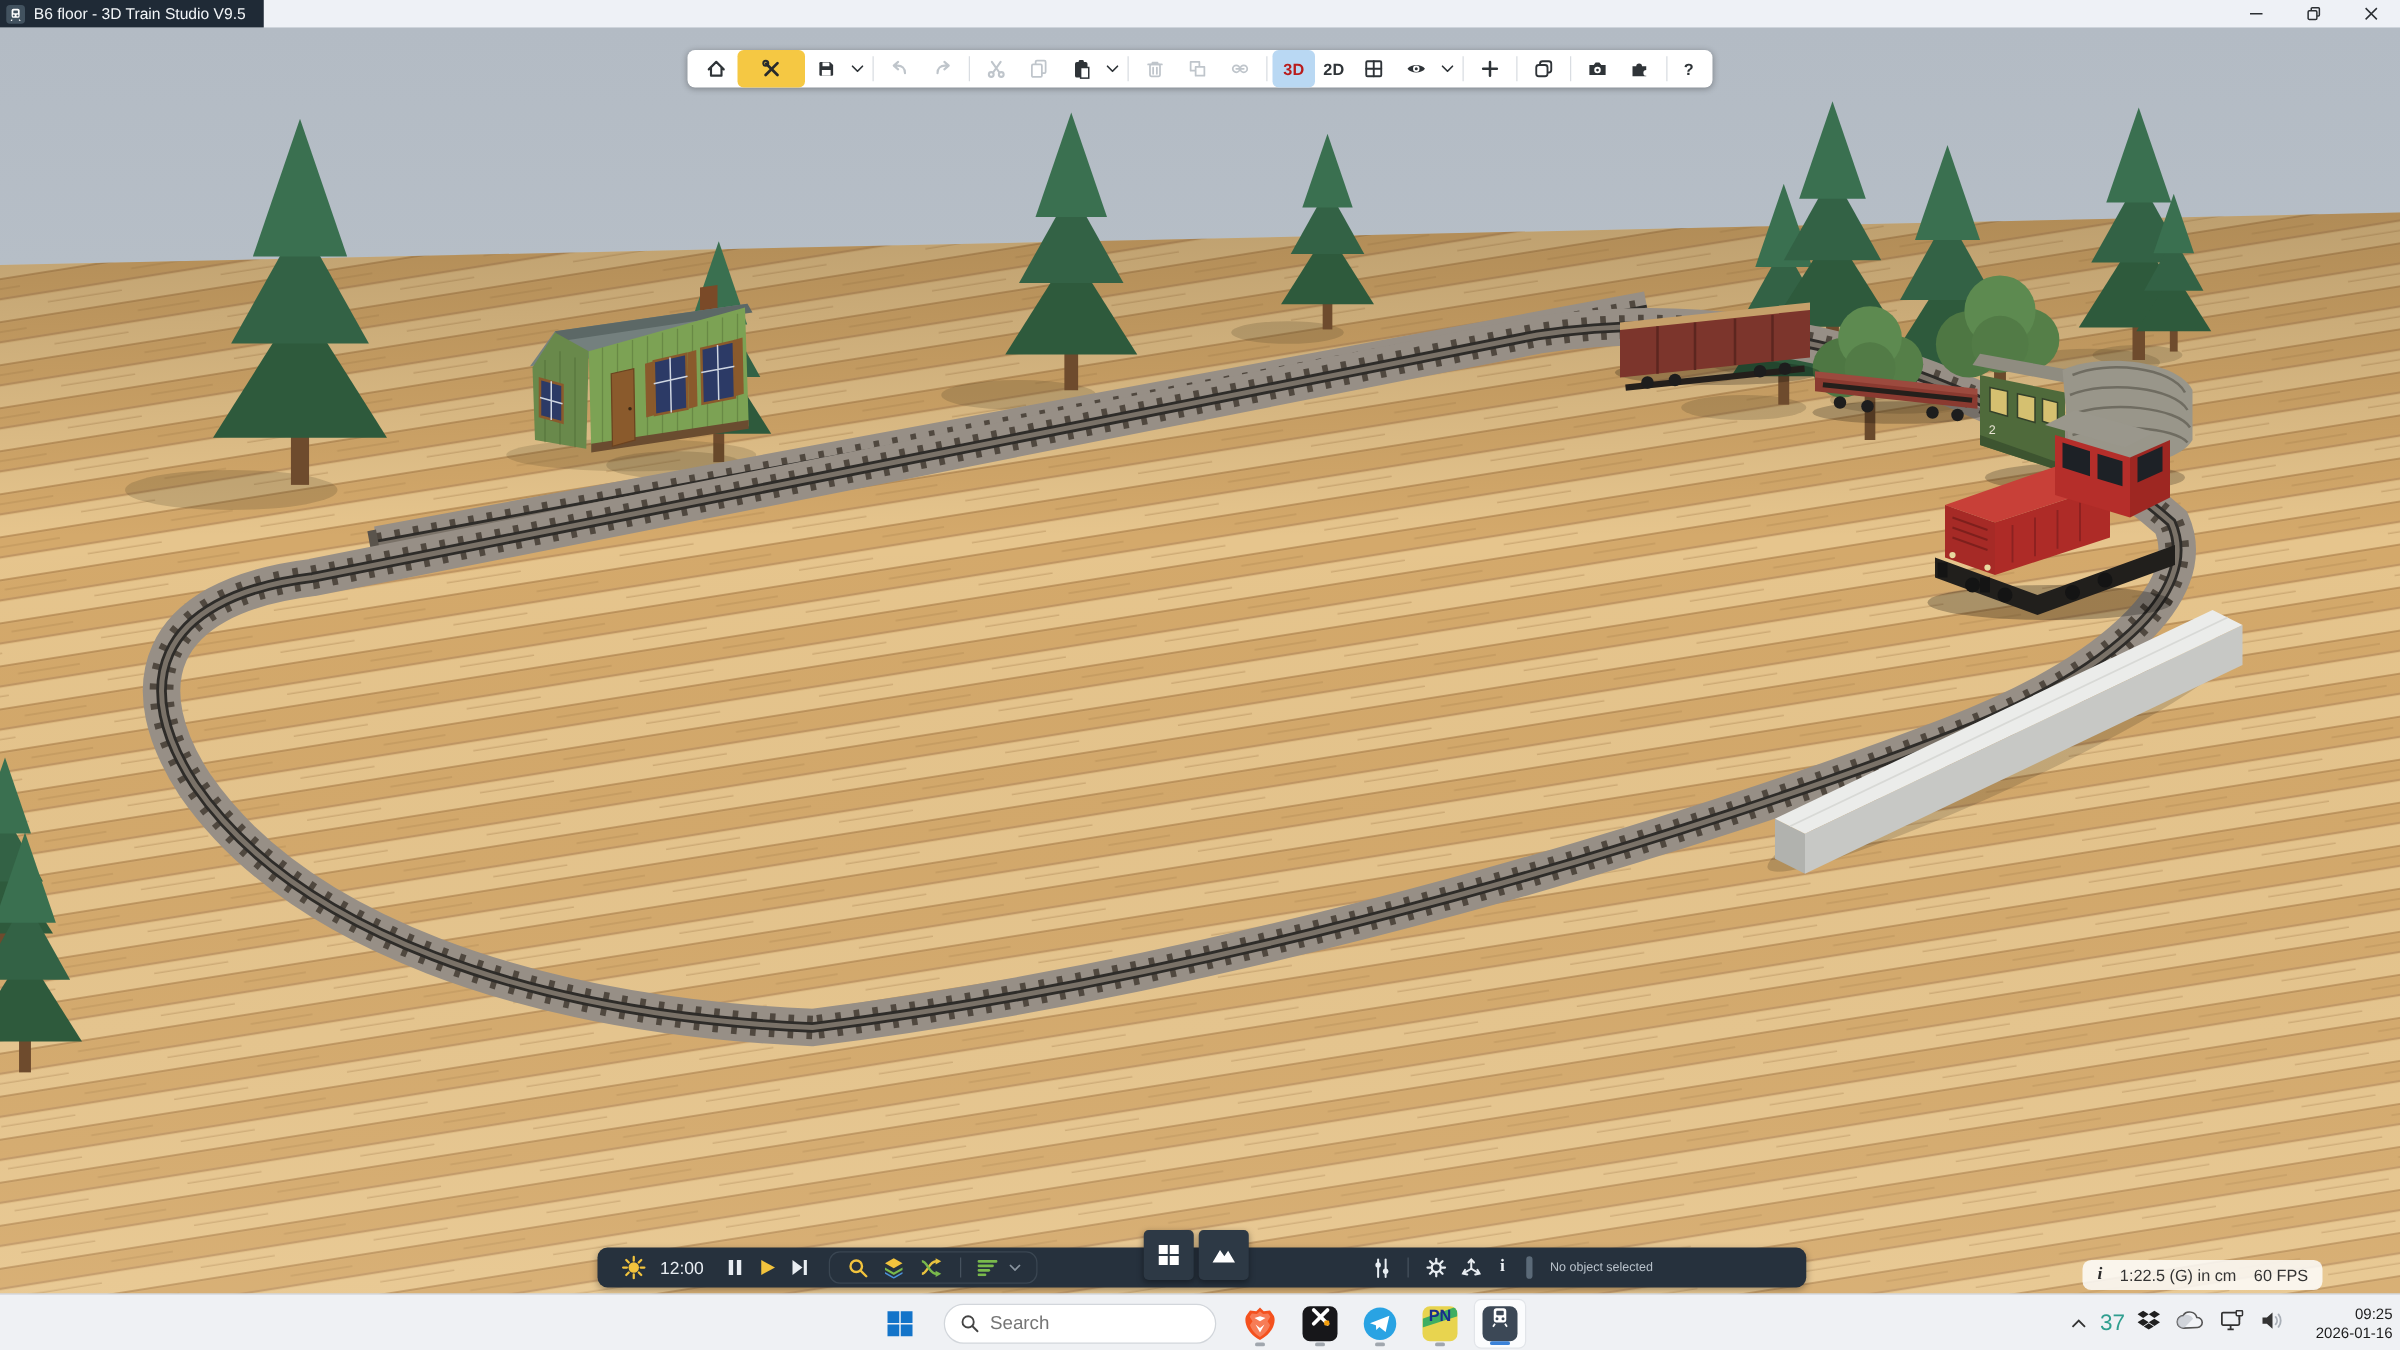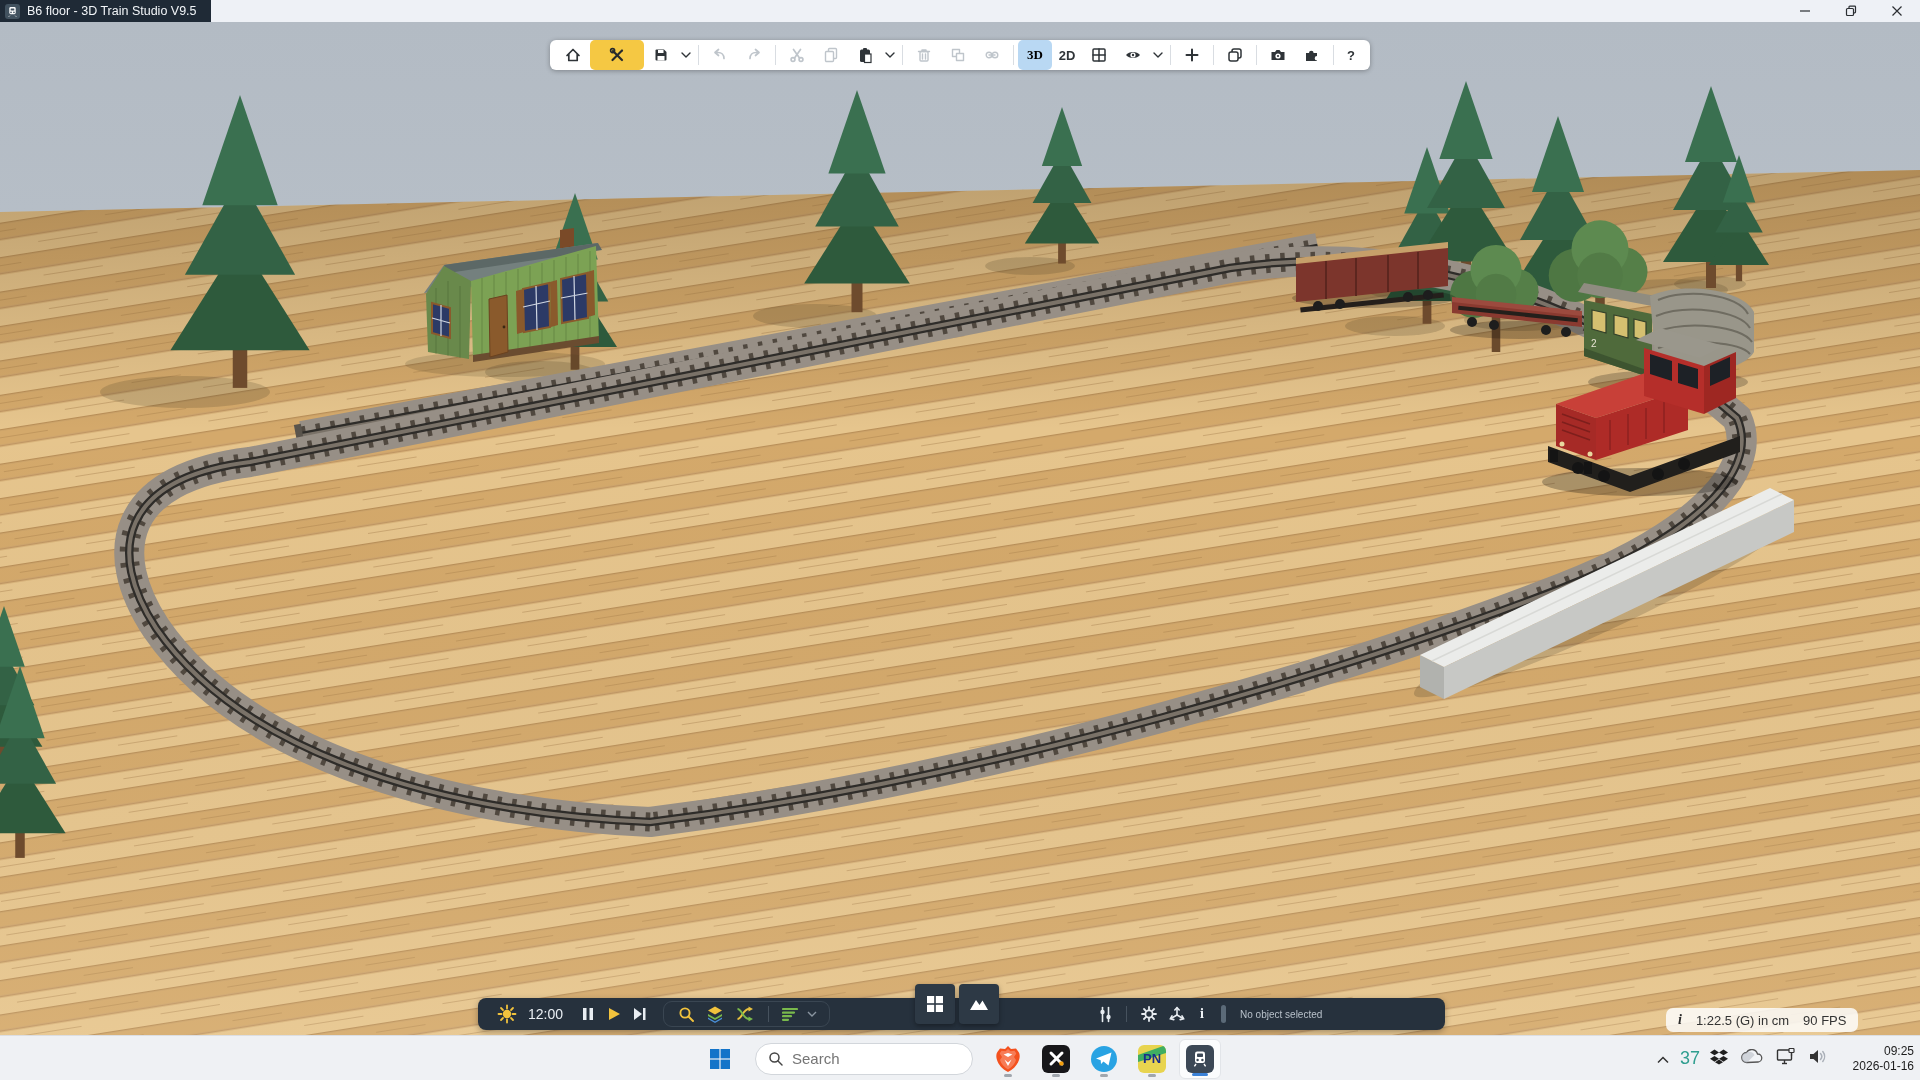--- a/index.html
+++ b/index.html
@@ -21,21 +21,21 @@
 
   
   .top-toolbar { position:absolute; top:18px; left:50%; transform:translateX(-50%); height:30px;
     background:#fff; border-radius:6px; box-shadow:0 1px 5px rgba(0,0,0,.3); display:flex; align-items:center; padding:0 6px; }
   .tb-btn { height:30px; width:34px; display:flex; align-items:center; justify-content:center; border-radius:5px; flex:0 0 auto; }
   .tb-btn.wide { width:54px; }
   .tb-btn.narrow { width:16px; }
   .tb-btn.yellow { background:#f5c843; }
   .tb-btn.blue { background:#b9d8f3; width:34px; }
   .tb-label { font-size:13px; font-weight:700; color:#2f3438; }
-  .tb-btn.blue .tb-label { color:#000000;font-family:Liberation Serif, serif; }
+  .tb-btn.blue .tb-label { color:#b91c1c; }
   .tb-sep { width:1px; height:20px; background:#d9dde2; margin:0 4px; flex:0 0 auto; }
   .ic { stroke:#2f3438; stroke-width:1.7; fill:none; stroke-linecap:round; stroke-linejoin:round; }
   .ic-f { fill:#2f3438; stroke:none; }
   .dis { stroke:#bfc5cb; }
 
   
   .playback-bar { position:absolute; top:976px; left:478px; width:967px; height:32px; background:#26313d;
     border-radius:8px; display:flex; align-items:center; padding-left:18px; box-shadow:0 2px 6px rgba(0,0,0,.3); }
   .pb-item { display:flex; align-items:center; justify-content:center; flex:0 0 auto; }
   .pb-time { color:#e9eef3; font-size:14px; margin:0 12px 0 10px; }
@@ -62,21 +62,21 @@
   .tk-btn { width:42px; height:40px; display:flex; align-items:center; justify-content:center; border-radius:6px; position:relative; }
   .tk-btn.active { background:#fbfcfd; border:1px solid #e2e5e9; }
   .run-dash { position:absolute; bottom:2px; left:50%; transform:translateX(-50%); width:8px; height:3px; border-radius:2px; background:#a0a6ad; }
   .run-dash.active { width:16px; background:#3b82d8; }
   .search-pill { width:218px; height:32px; background:#fff; border:1px solid #d2d6db; border-radius:16px;
     display:flex; align-items:center; padding:0 12px; gap:8px; margin:0 8px; }
   .search-pill input { border:none; outline:none; font-size:15px; color:#4a4a4a; width:150px; background:transparent; font-family:"Liberation Sans",sans-serif; }
   .tray { position:absolute; right:6px; top:0; height:45px; display:flex; align-items:center; gap:7px; }
   .tray-badge { color:#2f9e8f; font-size:18px; }
   .clock { text-align:right; font-size:12px; color:#1c1c1c; line-height:15px; margin-left:6px; min-width:70px; }
-  .appicon { width:28px; height:28px; border-radius:6px; display:flex; align-items:center; justify-content:center; }
+  .appicon { width:28px; height:28px; border-radius:6px; display:flex; justify-content:center; }
 </style>
 </head>
 <body>
 
 <div class="screen">
 
   <div class="titlebar">
     <div class="title-left">
       <span class="app-badge">
         <svg width="11" height="11" viewBox="0 0 12 12">
@@ -581,21 +581,21 @@
       <div class="pb-item" style="width:22px">
           <span class="pb-info">i</span>
         </div>
       <div class="pb-handle"></div>
       <span class="pb-status">No object selected</span>
     </div>
 
     <div class="status-pill">
       <span class="sp-i">i</span>
       <span class="sp-text">1:22.5 (G) in cm</span>
-      <span class="sp-text">90 FPS</span>
+      <span class="sp-text">60 FPS</span>
     </div>
   </div>
 
   <div class="taskbar">
     <div class="tk-center">
       <div class="tk-btn">
         <svg width="22" height="22" viewBox="0 0 22 22">
             <rect x="1" y="1" width="9.4" height="9.4" fill="#1374c9"></rect>
             <rect x="11.6" y="1" width="9.4" height="9.4" fill="#1374c9"></rect>
             <rect x="1" y="11.6" width="9.4" height="9.4" fill="#1374c9"></rect>

